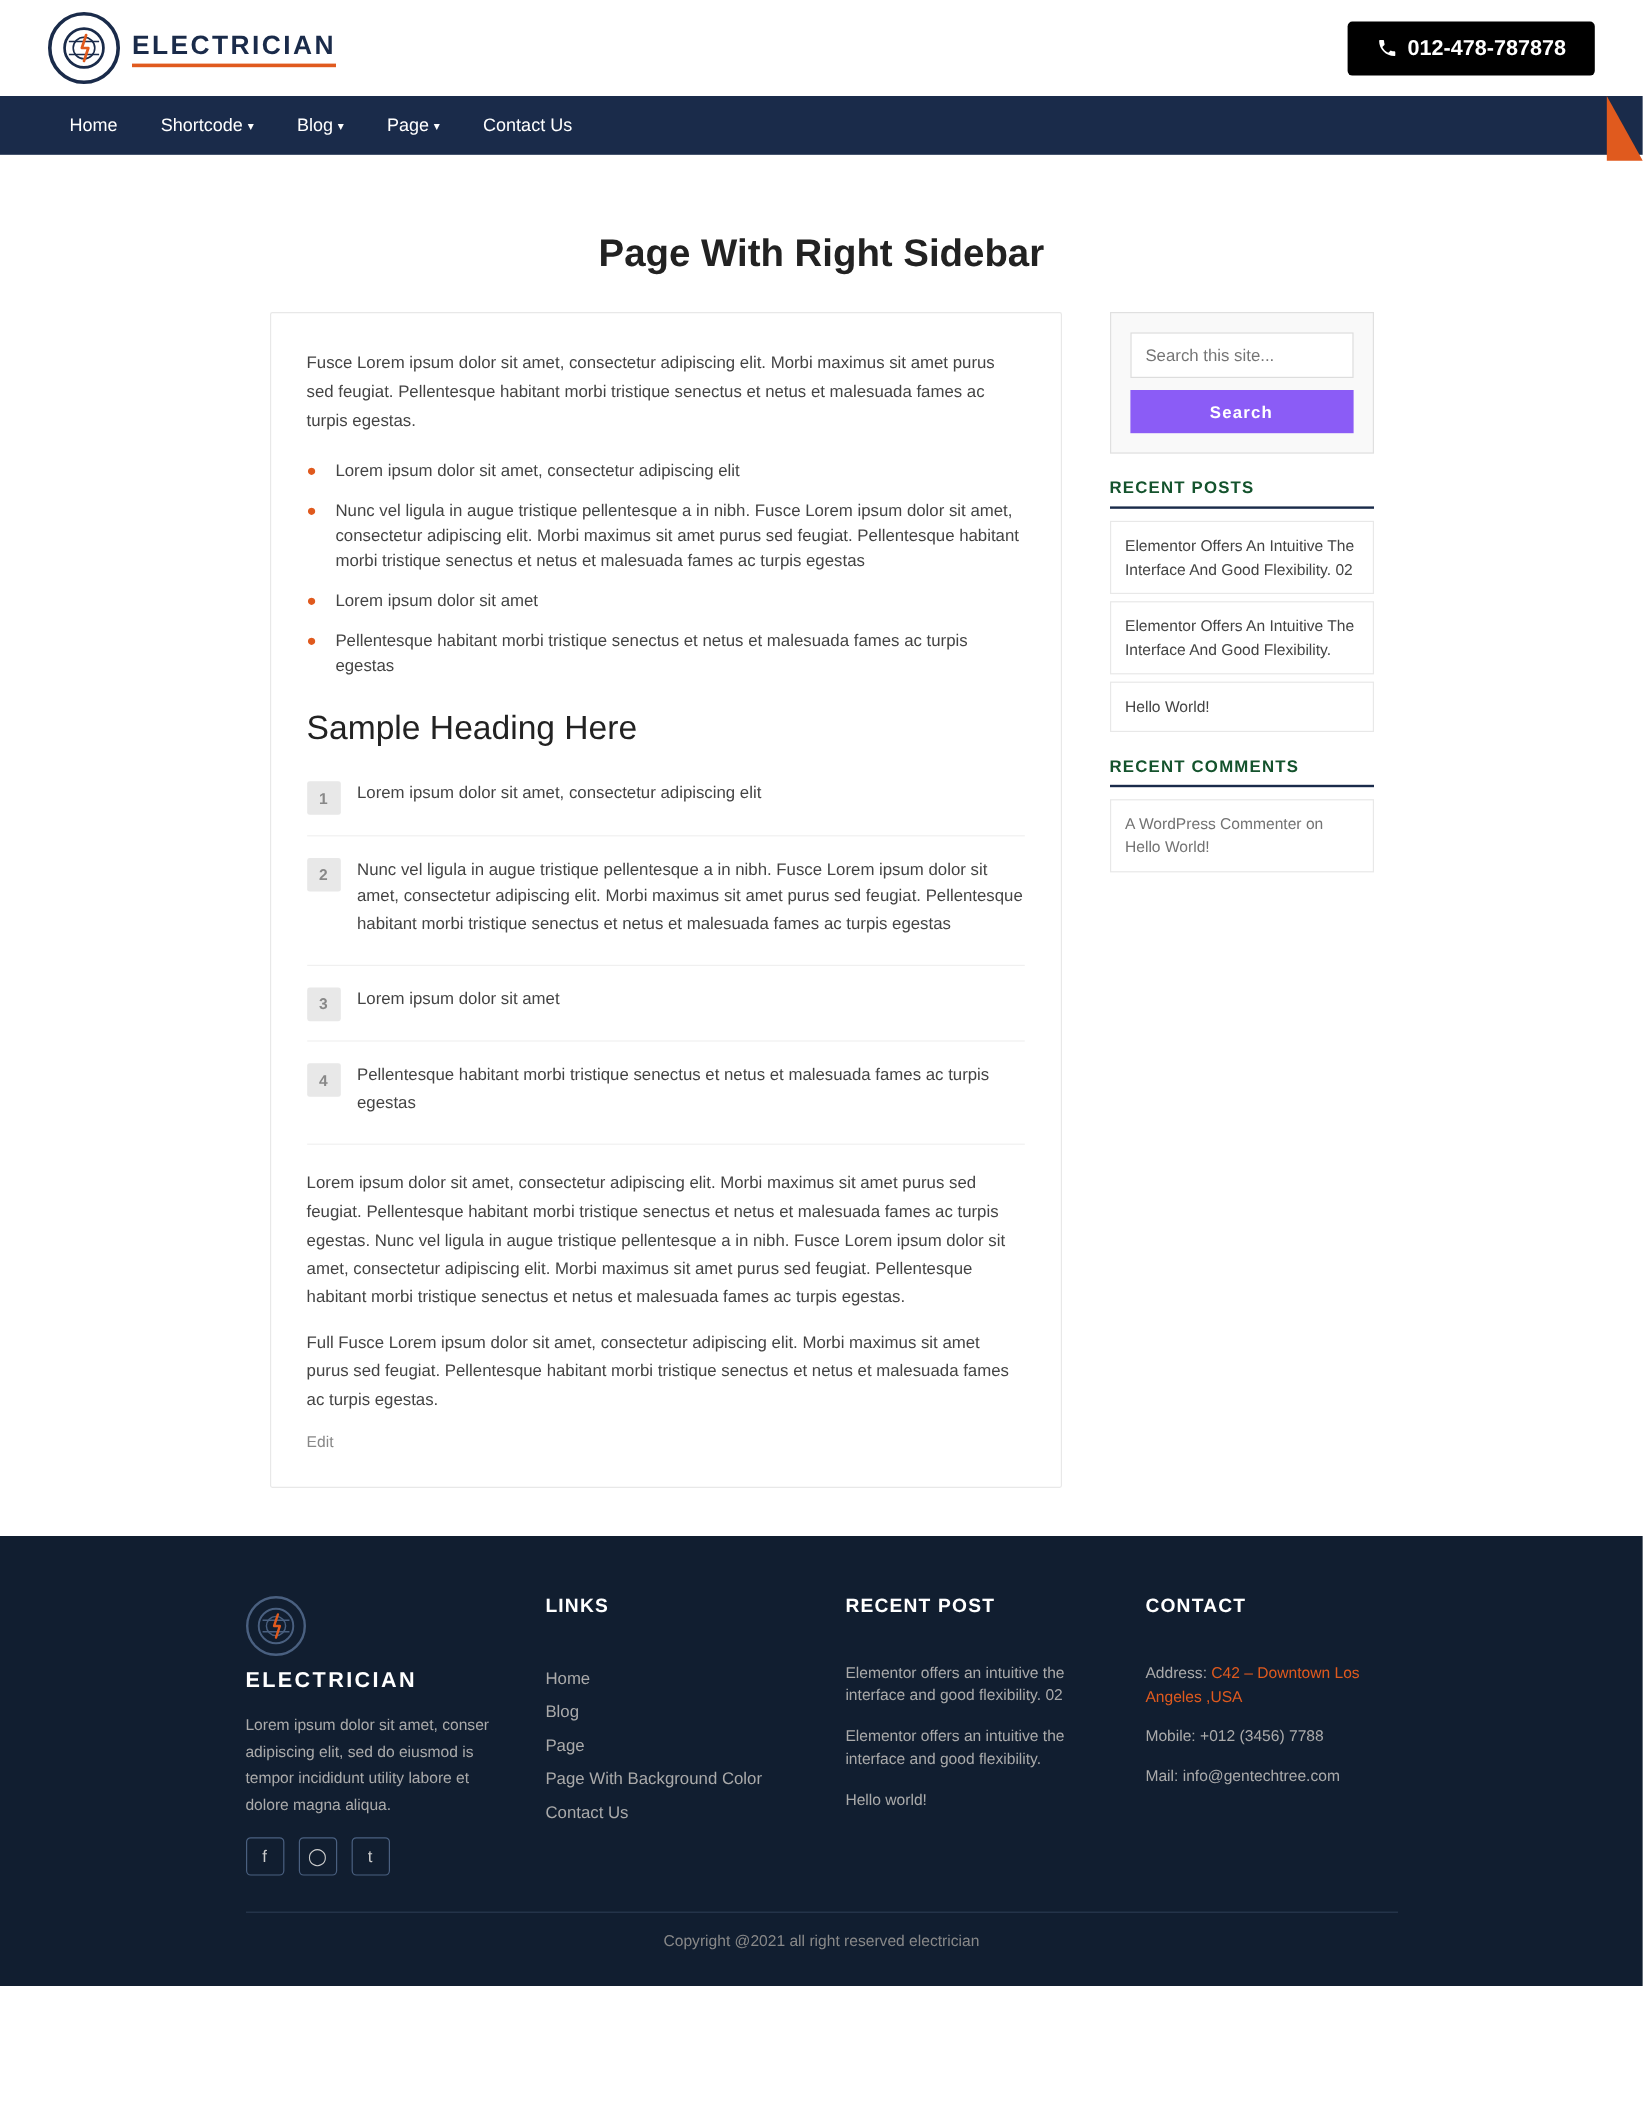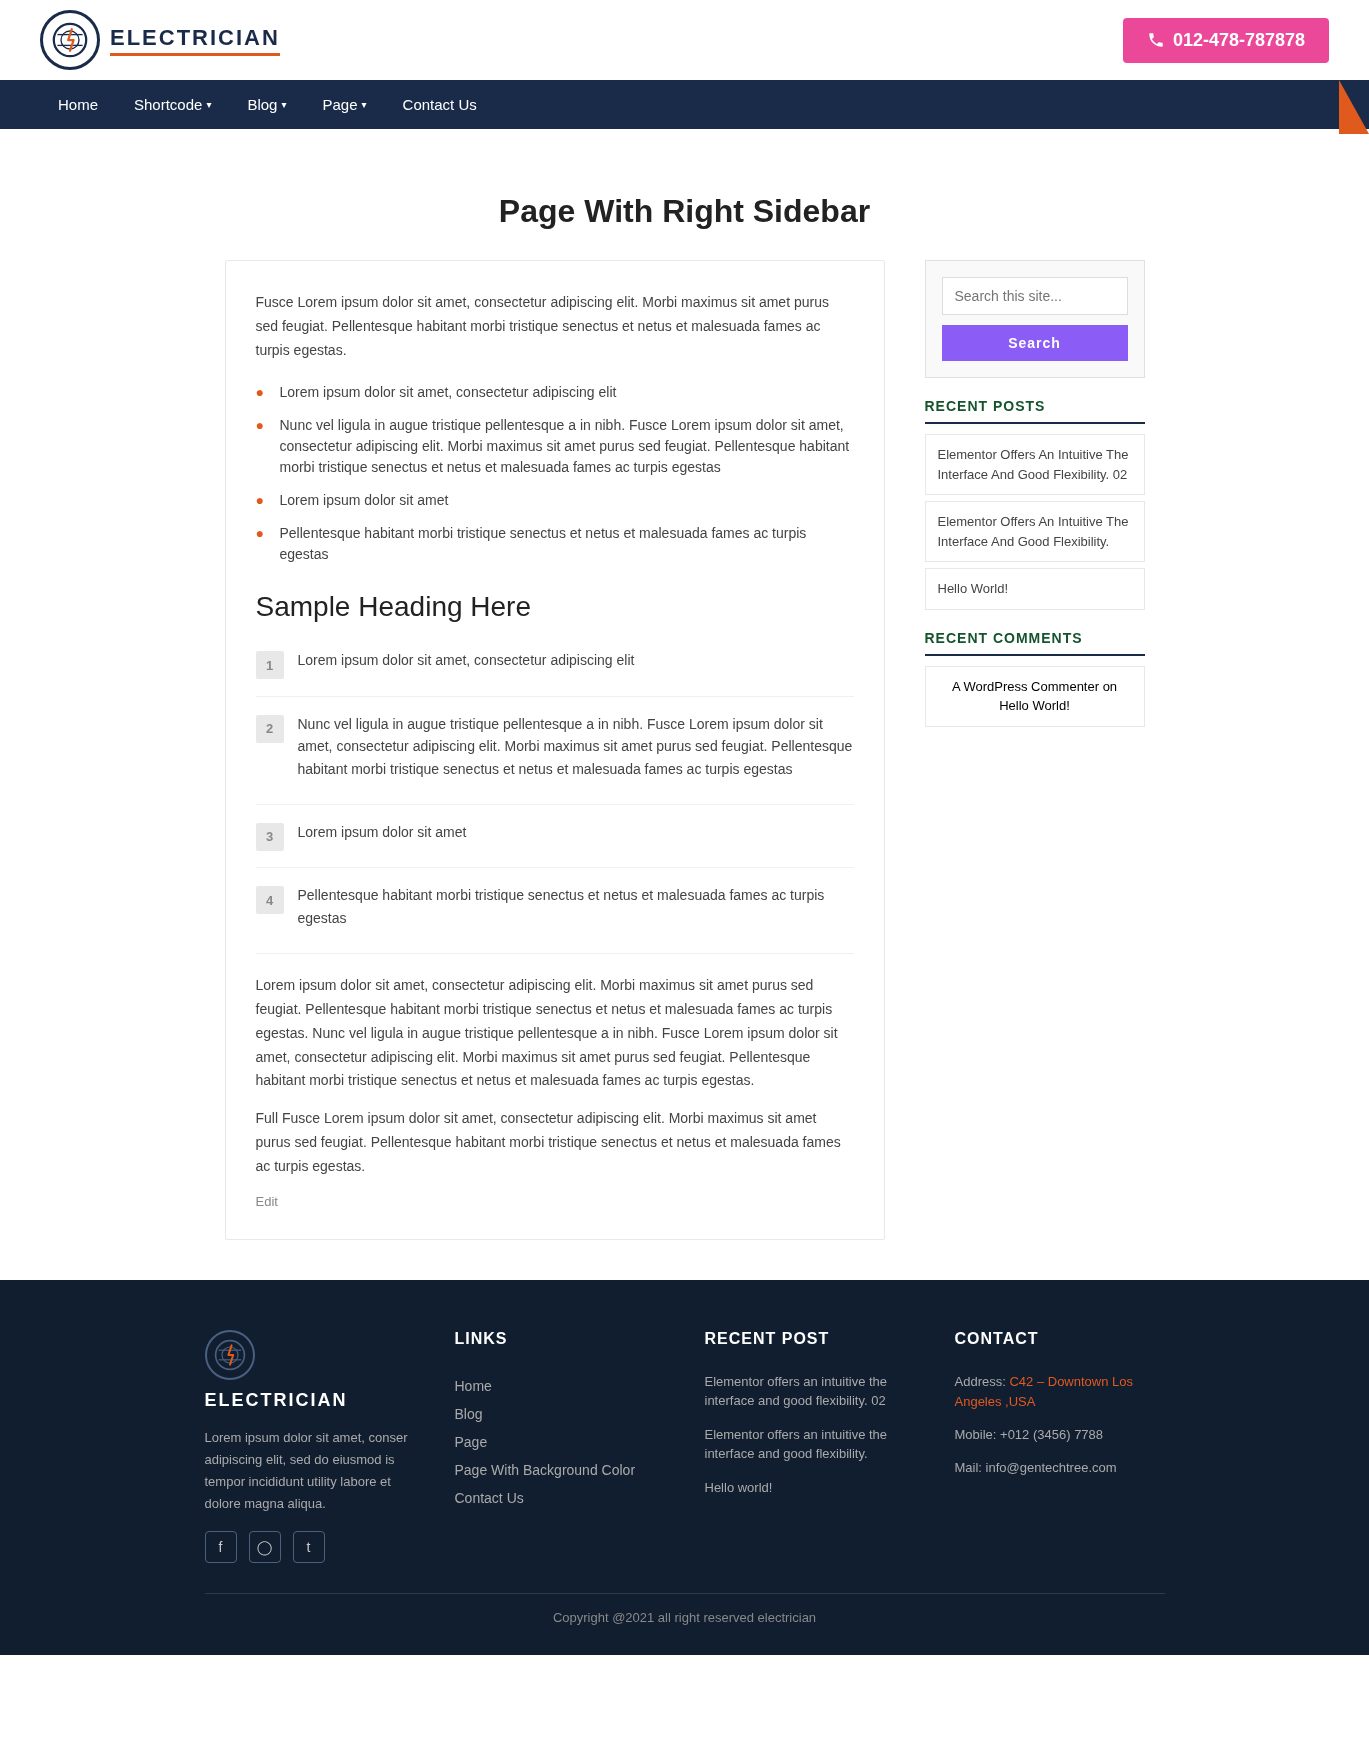--- a/index.html
+++ b/index.html
@@ -4,21 +4,21 @@
   <style>
     * { margin: 0; padding: 0; box-sizing: border-box; }
     body { font-family: Arial, sans-serif; font-size: 14px; color: #333; background: #fff; }
 
     
     .header-top { display: flex; align-items: center; justify-content: space-between; padding: 10px 40px; background: #fff; }
     .logo-area { display: flex; align-items: center; gap: 10px; }
     .logo-icon { width: 60px; height: 60px; border-radius: 50%; border: 3px solid #1a2b4a; display: flex; align-items: center; justify-content: center; }
     .logo-icon svg { width: 36px; height: 36px; }
     .logo-text { font-size: 22px; font-weight: 900; color: #1a2b4a; letter-spacing: 2px; border-bottom: 3px solid #e05a1e; padding-bottom: 2px; }
-    .phone-btn { background: #ec4899; color: #fff; padding: 12px 24px; border-radius: 4px; font-size: 18px; font-weight: bold; display: flex; align-items: center; gap: 8px; }
+    .phone-btn { background: #000000; color: #fff; padding: 12px 24px; border-radius: 4px; font-size: 18px; font-weight: bold; display: flex; align-items: center; gap: 8px; }
     .phone-btn svg { width: 18px; height: 18px; fill: #fff; }
 
     
     .nav-bar { background: #1a2b4a; display: flex; align-items: center; padding: 0 40px; position: relative; }
     .nav-bar::after { content: ''; position: absolute; right: 0; top: 0; width: 0; height: 0; border-style: solid; border-width: 54px 0 0 30px; border-color: transparent transparent transparent #e05a1e; }
     .nav-item { color: #fff; padding: 16px 18px; font-size: 15px; cursor: pointer; display: flex; align-items: center; gap: 4px; white-space: nowrap; }
     .nav-chevron { font-size: 10px; }
 
     
     .page-title-section { text-align: center; padding: 64px 20px 30px; }
@@ -45,34 +45,34 @@
     .edit-link { color: #888; font-size: 13px; cursor: pointer; }
 
     
     .search-box { background: #f9f9f9; border: 1px solid #e0e0e0; padding: 16px; margin-bottom: 20px; }
     .search-input { width: 100%; border: 1px solid #ddd; padding: 10px 12px; font-size: 14px; color: #3b82f6; margin-bottom: 10px; outline: none; }
     .search-btn { width: 100%; background: #8b5cf6; color: #fff; border: none; padding: 10px; font-size: 14px; font-weight: bold; cursor: pointer; letter-spacing: 1px; }
 
     .sidebar-section { margin-bottom: 20px; }
     .sidebar-title { font-size: 14px; font-weight: 700; color: #14532d; text-transform: uppercase; padding-bottom: 8px; border-bottom: 2px solid #1a2b4a; margin-bottom: 10px; letter-spacing: 1px; }
     .sidebar-post { padding: 10px 12px; border: 1px solid #e8e8e8; margin-bottom: 6px; font-size: 13px; color: #444; line-height: 1.5; cursor: pointer; }
-    .sidebar-comment { padding: 10px 12px; border: 1px solid #e8e8e8; font-size: 13px; color: #000000; line-height: 1.5; text-align: center; }
+    .sidebar-comment { padding: 10px 12px; border: 1px solid #e8e8e8; font-size: 13px; color: #737373; line-height: 1.5; }
 
     
     .footer { background: #111e30; color: #ccc; padding: 50px 40px 20px; }
     .footer-grid { display: flex; gap: 40px; max-width: 960px; margin: 0 auto 30px; }
     .footer-col { flex: 1; }
     .footer-logo-area { margin-bottom: 16px; }
     .footer-logo-icon { width: 50px; height: 50px; border-radius: 50%; border: 2px solid #4a6080; display: flex; align-items: center; justify-content: center; margin-bottom: 10px; }
     .footer-logo-text { font-size: 18px; font-weight: 900; color: #fff; letter-spacing: 2px; }
     .footer-desc { font-size: 13px; color: #aaa; line-height: 1.7; margin-bottom: 16px; }
     .footer-social { display: flex; gap: 12px; }
     .social-icon { width: 32px; height: 32px; border: 1px solid #4a6080; border-radius: 4px; display: flex; align-items: center; justify-content: center; color: #ccc; font-size: 14px; cursor: pointer; }
 
-    .footer-col-title { font-size: 16px; font-weight: 700; color: #fff; text-transform: uppercase; letter-spacing: 1px; margin-bottom: 24px; }
+    .footer-col-title { font-size: 16px; font-weight: 700; color: #fff; text-transform: uppercase; letter-spacing: 1px; margin-bottom: 36px; }
     .footer-link { display: block; color: #aaa; font-size: 14px; padding: 6px 0; cursor: pointer; }
 
     .footer-post { margin-bottom: 14px; font-size: 13px; color: #aaa; line-height: 1.5; cursor: pointer; }
 
     .footer-contact-item { font-size: 13px; color: #aaa; margin-bottom: 12px; line-height: 1.6; }
     .footer-contact-item a { color: #e05a1e; text-decoration: none; }
 
     .footer-divider { border: none; border-top: 1px solid #2a3a50; max-width: 960px; margin: 0 auto 16px; }
     .footer-copyright { text-align: center; font-size: 13px; color: #888; padding-bottom: 10px; }
   </style>

